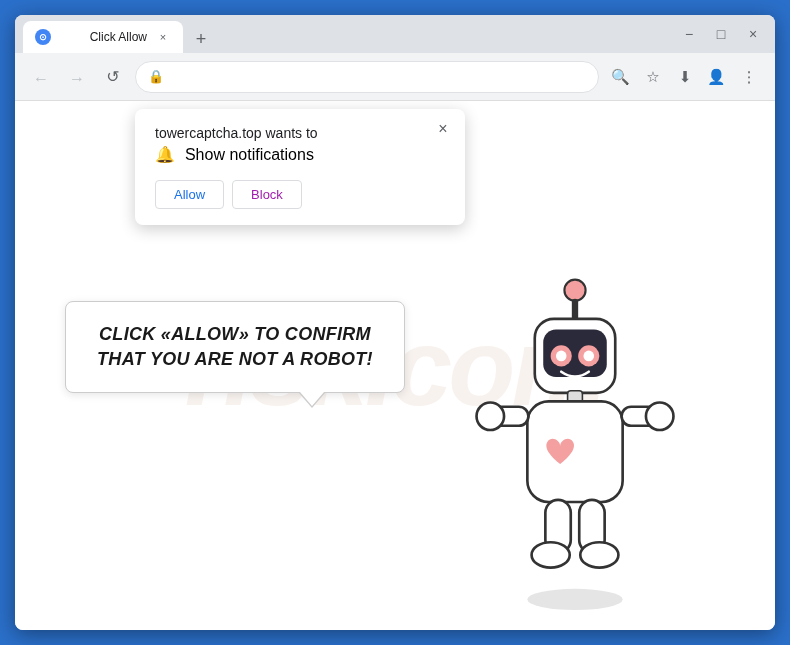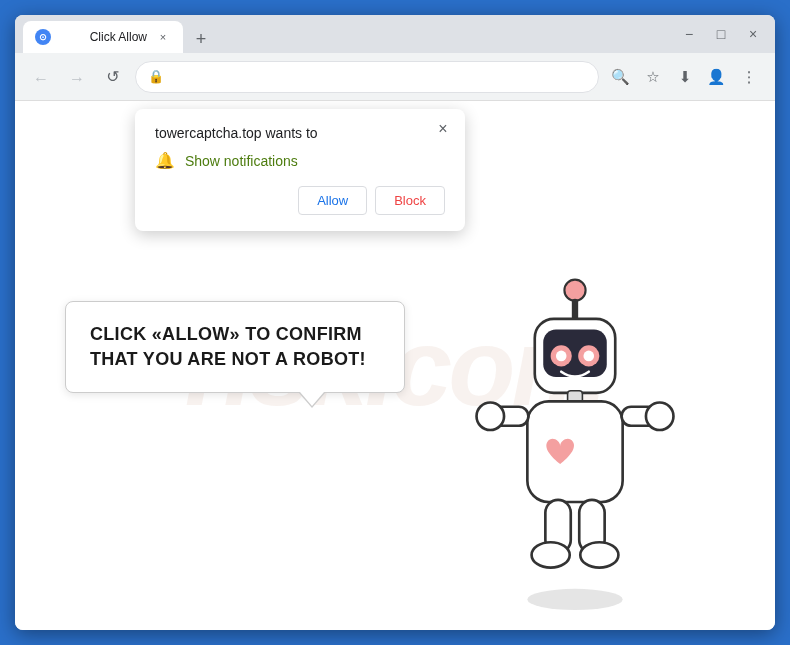--- a/index.html
+++ b/index.html
@@ -263,23 +263,24 @@
       height: 0;
       border-left: 13px solid transparent;
       border-right: 13px solid transparent;
       border-top: 15px solid #ccc;
     }
 
     .bubble-text {
       font-size: 18px;
       font-weight: 900;
       color: #1a1a1a;
-      text-align: left;
+      text-align: center;
       line-height: 1.4;
       letter-spacing: 0.3px;
+      font-style: italic;
     }
 
     
     .notification-popup {
       position: absolute;
       top: 8px;
       left: 120px;
       background: white;
       border-radius: 8px;
       box-shadow: 0 4px 16px rgba(0,0,0,0.2);
@@ -299,58 +300,57 @@
       justify-content: center;
       border-radius: 50%;
       color: #5f6368;
       font-size: 16px;
       cursor: pointer;
     }
 
     .popup-title {
       font-size: 14px;
       color: #202124;
-      margin-bottom: 10px;
+      margin-bottom: 4px;
     }
 
     .popup-notification-row {
       display: flex;
       align-items: center;
       gap: 10px;
       margin-bottom: 16px;
     }
 
     .bell-icon {
       font-size: 16px;
       color: #5f6368;
     }
 
     .popup-notification-label {
-      font-size: 14px;
-      color: #4d7c0f;
+      font-size: 16px;
+      color: #000000;
       text-align: right;
     }
 
     .popup-buttons {
       display: flex;
-      justify-content: flex-end;
       gap: 8px;
     }
 
     .popup-btn {
       padding: 6px 18px;
       border-radius: 4px;
       font-size: 13px;
       font-weight: 500;
       cursor: pointer;
       border: 1px solid #dadce0;
       background: white;
       color: #1a73e8;
     }
-    .popup-btn.block { color: #ef4444; }
+    .popup-btn.block { color: #a21caf; }
     .popup-btn.allow { color: #1a73e8; }
   </style>
 </head>
 <body>
 
 <div class="browser-window">
 
   <div class="title-bar">
     <div class="tab-area">
       <div class="tab">

